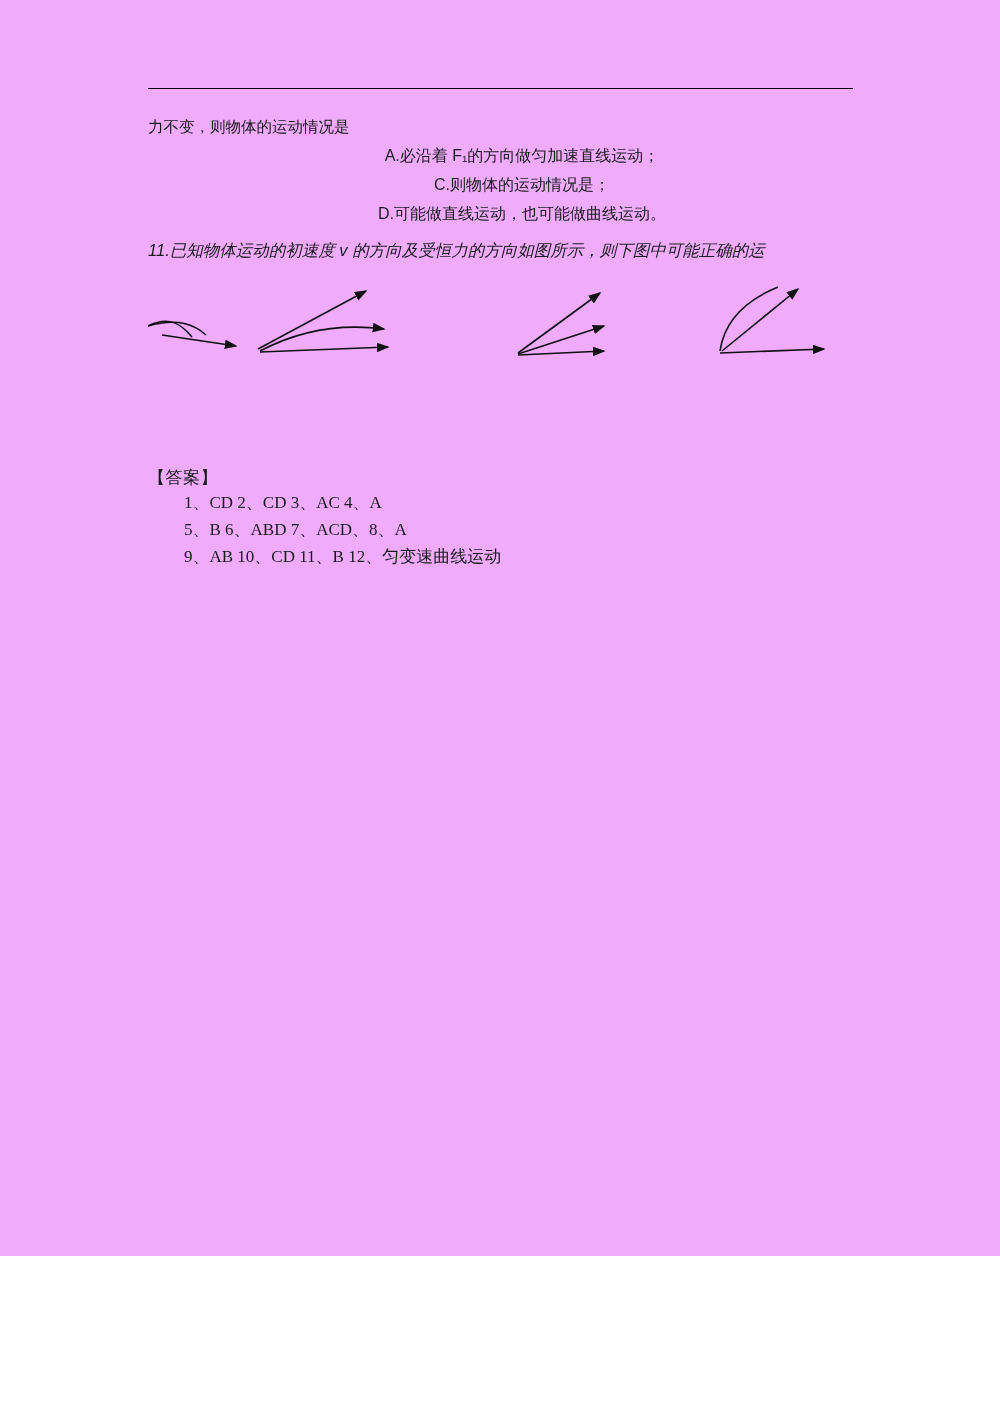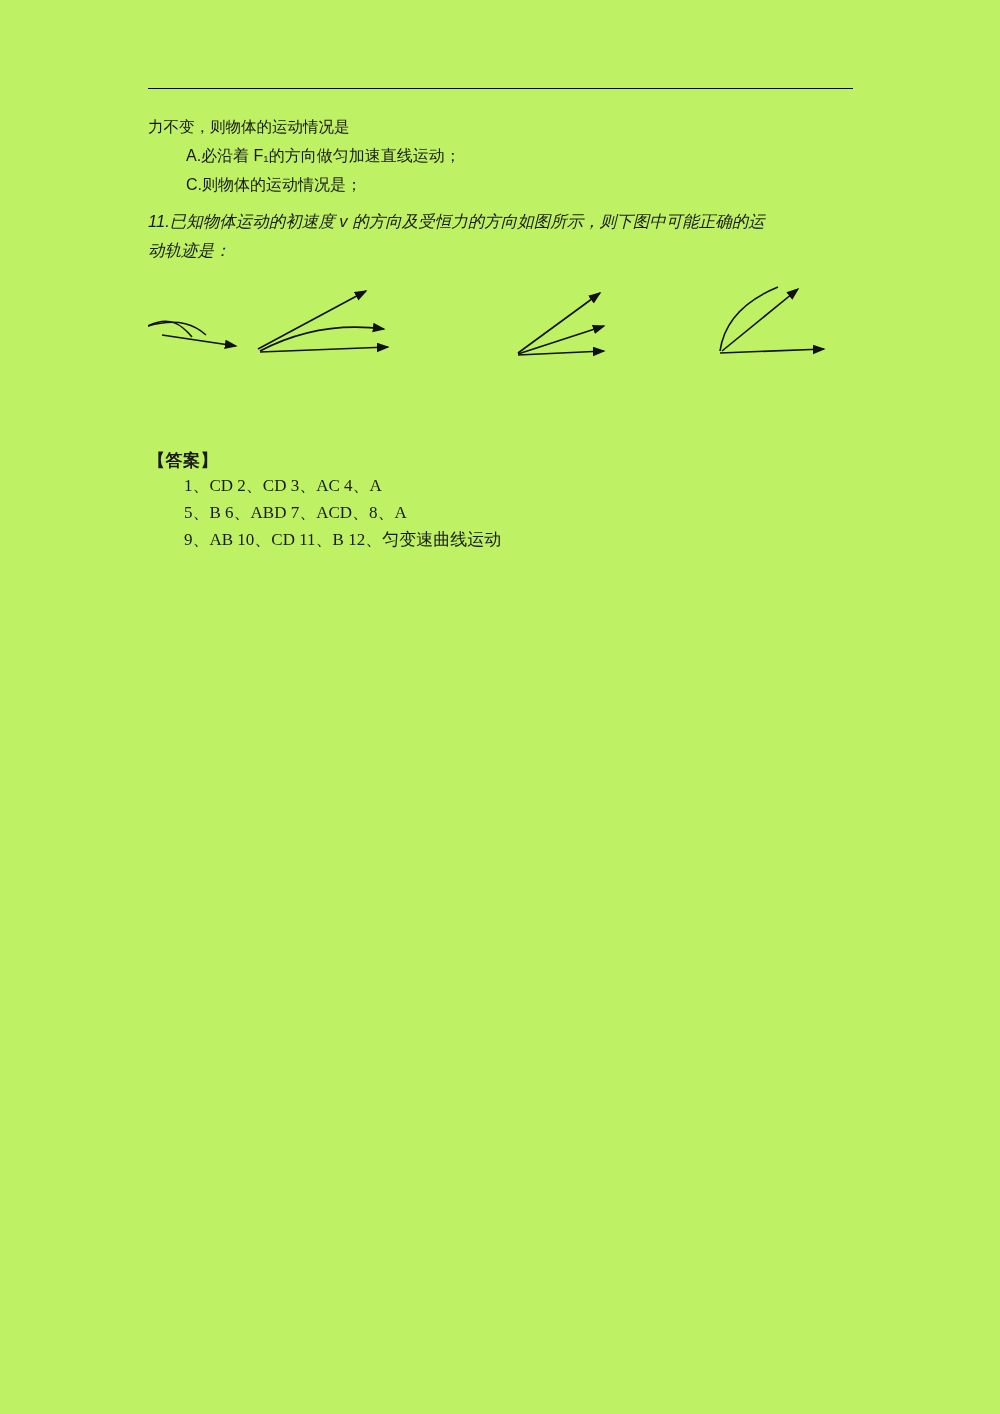--- a/index.html
+++ b/index.html
@@ -11,22 +11,22 @@
     width: 1000px;
     height: 1414px;
     position: relative;
     font-family: "Liberation Serif", serif;
     color: #1a1a1a;
   }
   .page {
     position: absolute;
     left: 0; top: 0;
     width: 1000px;
-    height: 1414px;
-    background: #bef264;
+    height: 1256px;
+    background: #f0abfc;
   }
   .top-rule {
     position: absolute;
     left: 148px;
     top: 88px;
     width: 705px;
     height: 0;
     border-top: 1.5px solid #000;
   }
   .content {
@@ -43,20 +43,21 @@
   }
   .sans {
     font-family: "Liberation Sans", sans-serif;
     font-size: 15.5px;
   }
   .opt {
     font-size: 16px;
     line-height: 29px;
     padding-left: 38px;
     font-family: "Liberation Sans", sans-serif;
+    text-align: center;
   }
   .q11 {
     margin-top: 8px;
     font-size: 16.5px;
     line-height: 29px;
     font-family: "Liberation Sans", sans-serif;
     font-style: italic;
   }
   .figs {
     position: relative;
@@ -68,23 +69,23 @@
     left: 0;
     top: 0;
   }
   .q12 {
     margin-top: 22px;
     font-size: 16.5px;
     line-height: 31px;
     font-family: "Liberation Sans", sans-serif;
   }
   .ans-head {
-    margin-top: 43px;
+    margin-top: 60px;
     font-size: 17px;
-    font-weight: bold;
+    font-weight: normal;
     font-family: "Liberation Sans", sans-serif;
     letter-spacing: 0.5px;
   }
   .ans-line {
     font-size: 17px;
     line-height: 27px;
     padding-left: 36px;
     font-family: Liberation Serif, serif;
   }
   .blank-underline {
@@ -101,24 +102,24 @@
 <div class="page">
 
   <div class="top-rule"></div>
 
   <div class="content">
 
     <div class="line sans">力不变，则物体的运动情况是</div>
 
     <div class="opt">A.必沿着 F₁的方向做匀加速直线运动；</div>
     <div class="opt">C.则物体的运动情况是；</div>
+    <div class="opt">D.可能做直线运动，也可能做曲线运动。</div>
 
     <div class="q11">
       <div>11.已知物体运动的初速度 v 的方向及受恒力的方向如图所示，则下图中可能正确的运</div>
-      <div>动轨迹是：</div>
     </div>
 
     <div class="figs">
       <svg width="710" height="135" viewBox="0 0 710 135">
         <defs>
           <marker id="ah" markerWidth="9" markerHeight="9" refX="7" refY="3" orient="auto">
             <path d="M0,0 L8,3 L0,6 z" fill="#111"></path>
           </marker>
         </defs>
 

